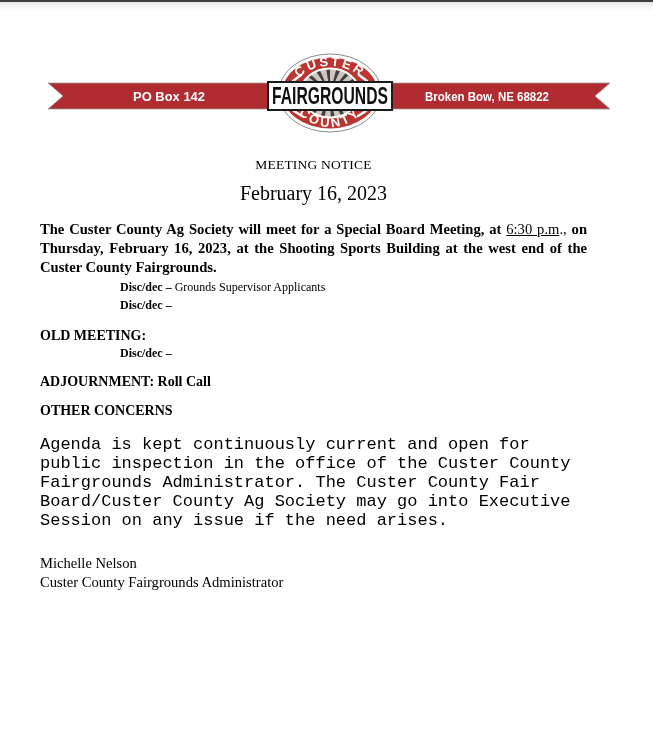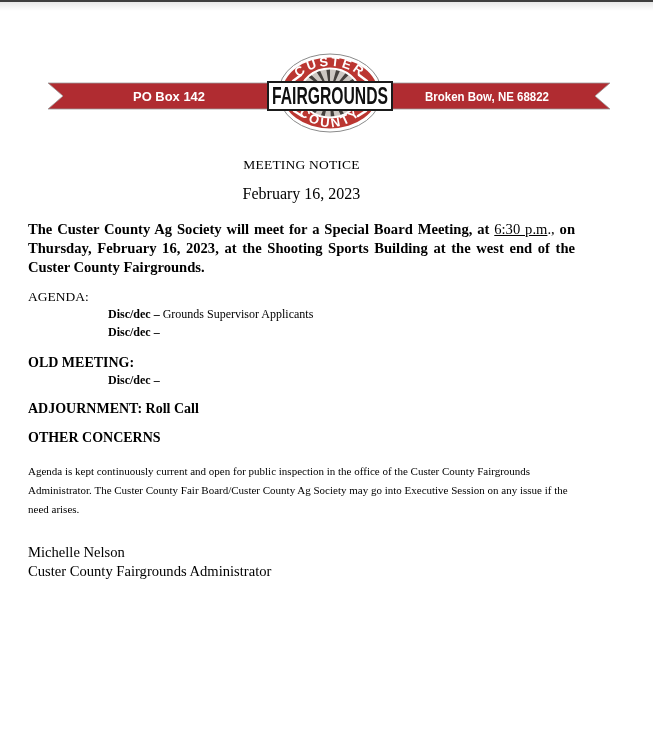--- a/index.html
+++ b/index.html
@@ -6,41 +6,41 @@
   .page{position:relative;width:653px;height:730px;background:#fff;overflow:hidden;
         font-family:"Liberation Serif",serif;color:#000;}
   .top-edge{position:absolute;top:0;left:0;width:100%;height:2px;background:#3e3e3e;}
   .top-fade{position:absolute;top:2px;left:0;width:100%;height:9px;
             background:linear-gradient(#00000018,transparent);}
   .header{position:absolute;top:0;left:0;width:653px;height:150px;}
   .ribbon-text{font-family:"Liberation Sans",sans-serif;font-weight:bold;font-size:13.5px;fill:#fff;}
   .arc-text{font-family:"Liberation Sans",sans-serif;font-weight:bold;font-size:13px;
             fill:#fff;letter-spacing:2.5px;}
   .band-text{font-family:"Liberation Sans",sans-serif;font-weight:bold;font-size:24px;fill:#101010;}
-  .doc{position:absolute;top:150px;left:0;width:603px;padding:0 28px;box-sizing:border-box;}
+  .doc{position:absolute;top:150px;left:12px;width:603px;padding:0 28px;box-sizing:border-box;}
   .doc p{margin:0;}
   .center{text-align:center;}
   .title{margin-top:8px !important;font-size:13.5px;line-height:14px;letter-spacing:.2px;}
-  .date{margin-top:13px !important;font-size:16px;line-height:17px;}
+  .date{margin-top:13px !important;font-size:20px;line-height:17px;}
   .intro{margin-top:18px !important;font-size:14.6px;line-height:19px;
          text-align:justify;font-weight:bold;}
   .intro .time-u{font-weight:normal;text-decoration:underline;}
   .intro .time-sfx{font-weight:normal;}
   .agenda-label{margin-top:13px !important;font-size:13.5px;line-height:14px;}
   .agenda-line{margin-top:16px !important;font-size:14px;line-height:15px;font-weight:bold;}
   .agenda-time{display:inline-block;width:75px;}
   .heading{font-size:14px;line-height:15px;font-weight:bold;}
   .h-new{margin-top:32px !important;}
   .h-old{margin-top:15px !important;}
   .h-other{margin-top:14px !important;}
   .h-adj{margin-top:13px !important;}
   .item{margin-top:3px !important;margin-left:80px !important;font-size:12px;line-height:15px;}
   .item .lbl{font-weight:bold;}
-  .closing{margin-top:17px !important;font-family:Liberation Serif, serif;
-           font-size:11px;line-height:19px;}
+  .closing{margin-top:17px !important;font-family:Liberation Mono, monospace;
+           font-size:17px;line-height:19px;}
   .signature{margin-top:24px !important;font-size:14.6px;line-height:18.5px;}
 </style>
 </head>
 <body>
 
 <div class="page">
   <div class="top-edge"></div>
   <div class="top-fade"></div>
 
   <div class="header">
@@ -78,21 +78,20 @@
       <text class="band-text" x="330" y="104" text-anchor="middle" textLength="116" lengthAdjust="spacingAndGlyphs">FAIRGROUNDS</text>
     </svg>
   </div>
 
   <main class="doc">
     <p class="title center">MEETING NOTICE</p>
     <p class="date center">February 16, 2023</p>
 
     <p class="intro"><span>The Custer County Ag Society will meet for a Special Board Meeting, at </span><span class="time-u">6:30 p.m</span><span class="time-sfx">., </span><span>on Thursday, February 16, 2023, at the Shooting Sports Building at the west end of the Custer County Fairgrounds.</span></p>
 
-    <p class="agenda-label">AGENDA:</p>
 
 
     <p class="item"><span class="lbl">Disc/dec –</span><span> Grounds Supervisor Applicants</span></p>
     <p class="item"><span class="lbl">Disc/dec –</span><span></span></p>
 
     <p class="heading h-old">OLD MEETING:</p>
     <p class="item"><span class="lbl">Disc/dec –</span><span></span></p>
 
     <p class="heading h-adj">ADJOURNMENT: Roll Call</p>
     <p class="heading h-other">OTHER CONCERNS</p>

